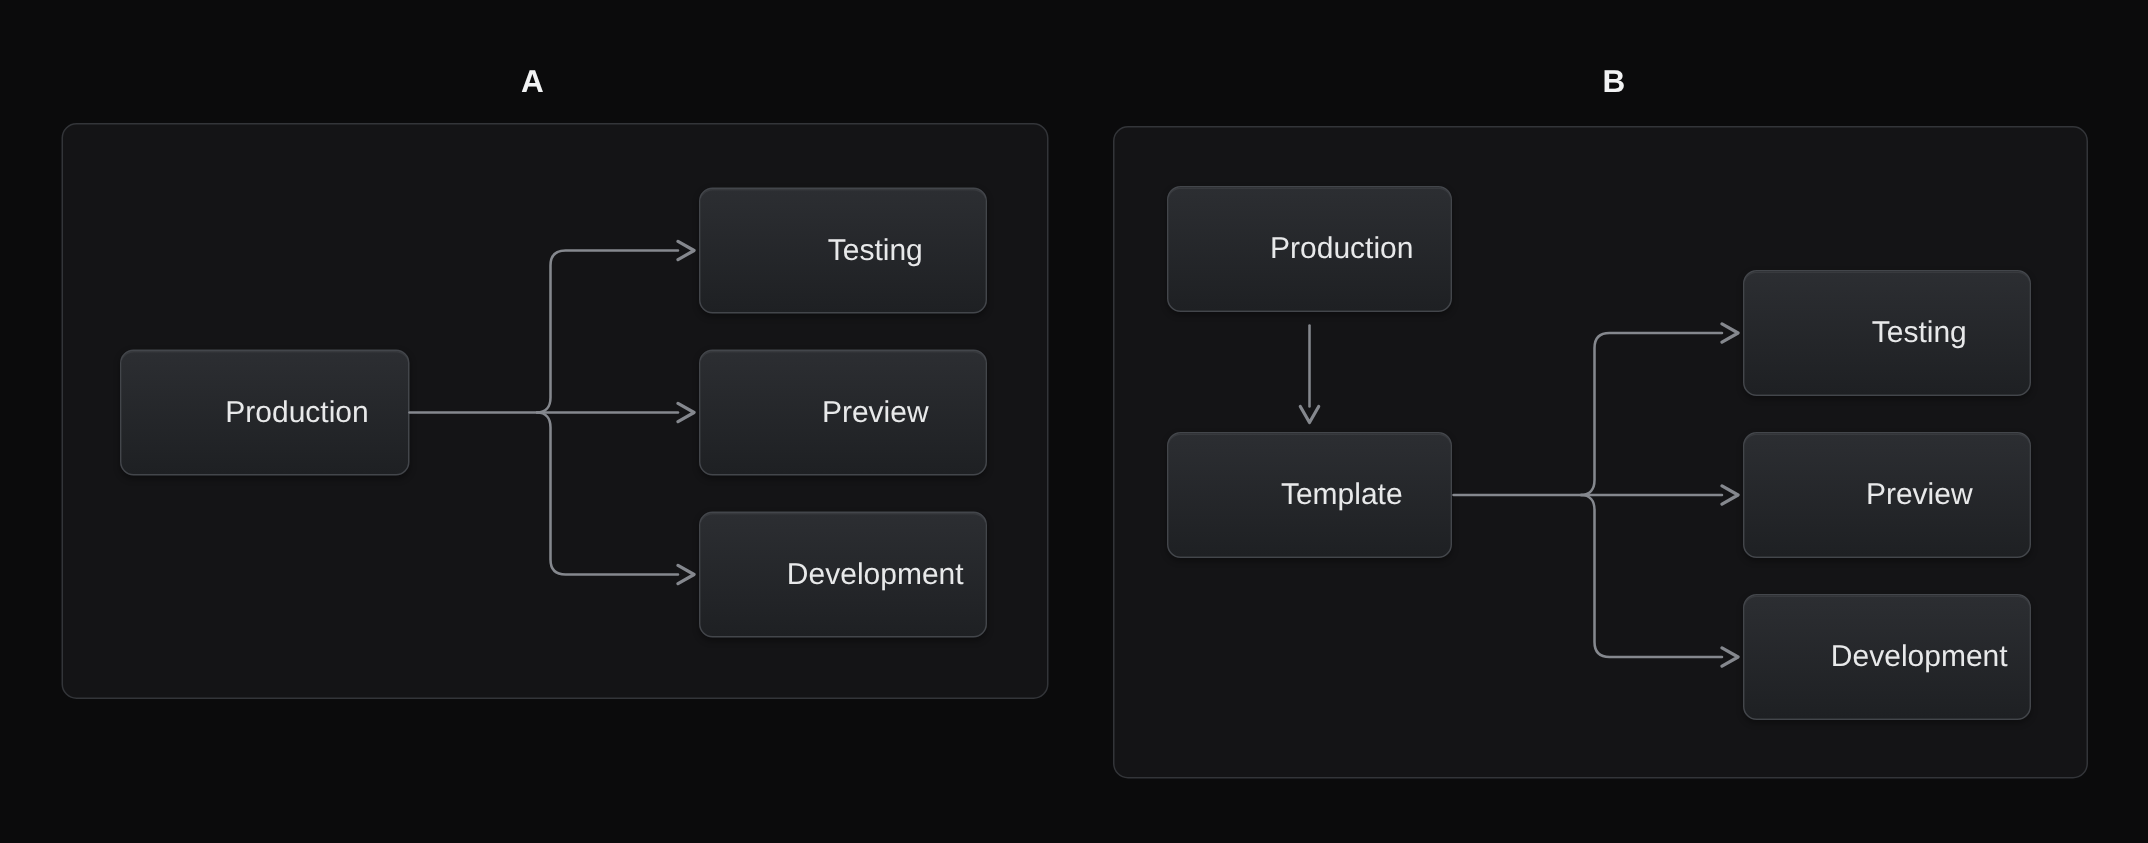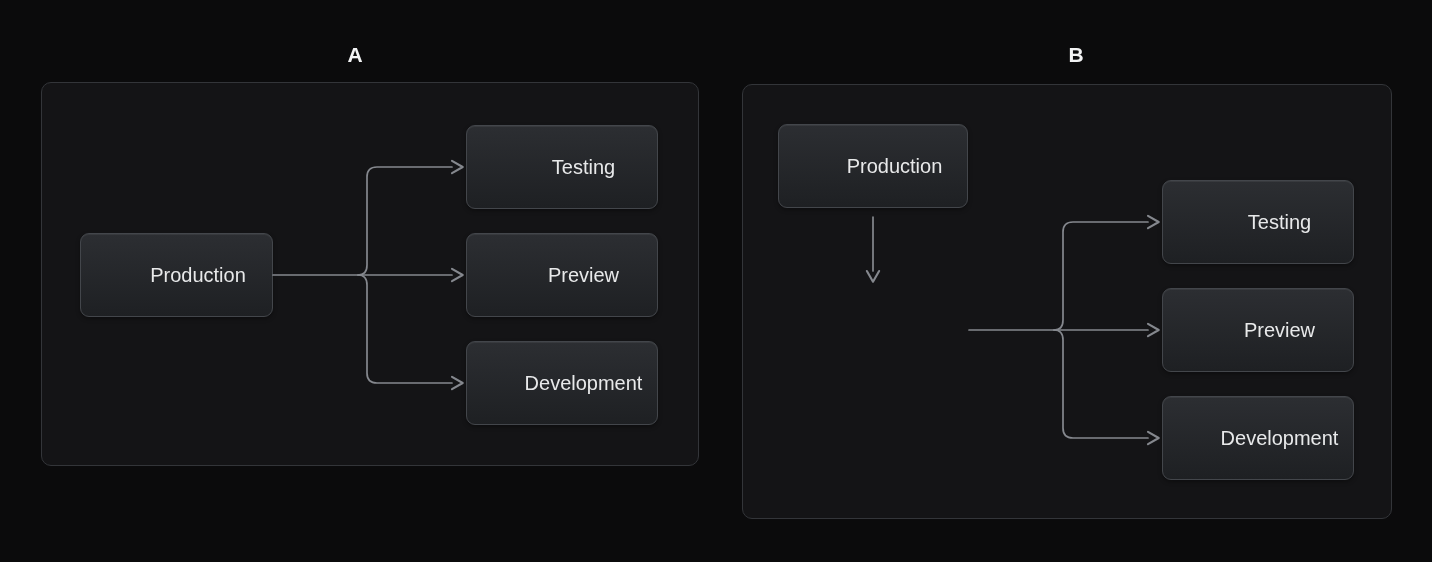--- a/index.html
+++ b/index.html
@@ -68,20 +68,21 @@
         </marker>
       </defs>
       <path class="edge" d="M231,192 H410" marker-end="url(#arrow-a)"></path>
       <path class="edge" d="M316,192 C322,192 325,188 325,182 L325,94 Q325,84 335,84 L410,84" marker-end="url(#arrow-a)"></path>
       <path class="edge" d="M316,192 C322,192 325,196 325,202 L325,290 Q325,300 335,300 L410,300" marker-end="url(#arrow-a)"></path>
     </svg>
   </div>
 
   <div class="panel" id="panel-b">
     <div class="node" id="b-production">Production</div>
+    <div class="node" id="b-template">Template</div>
     <div class="node" id="b-testing">Testing</div>
     <div class="node" id="b-preview">Preview</div>
     <div class="node" id="b-development">Development</div>
 
     <svg class="arrows" width="648" height="433" viewBox="0 0 648 433">
       <defs>
         <marker id="arrow-b" viewBox="0 0 10 10" refX="1" refY="5" markerWidth="9" markerHeight="9" orient="auto-start-reverse">
           <path class="arrowhead-path" d="M1,1 L8,5 L1,9"></path>
         </marker>
       </defs>

